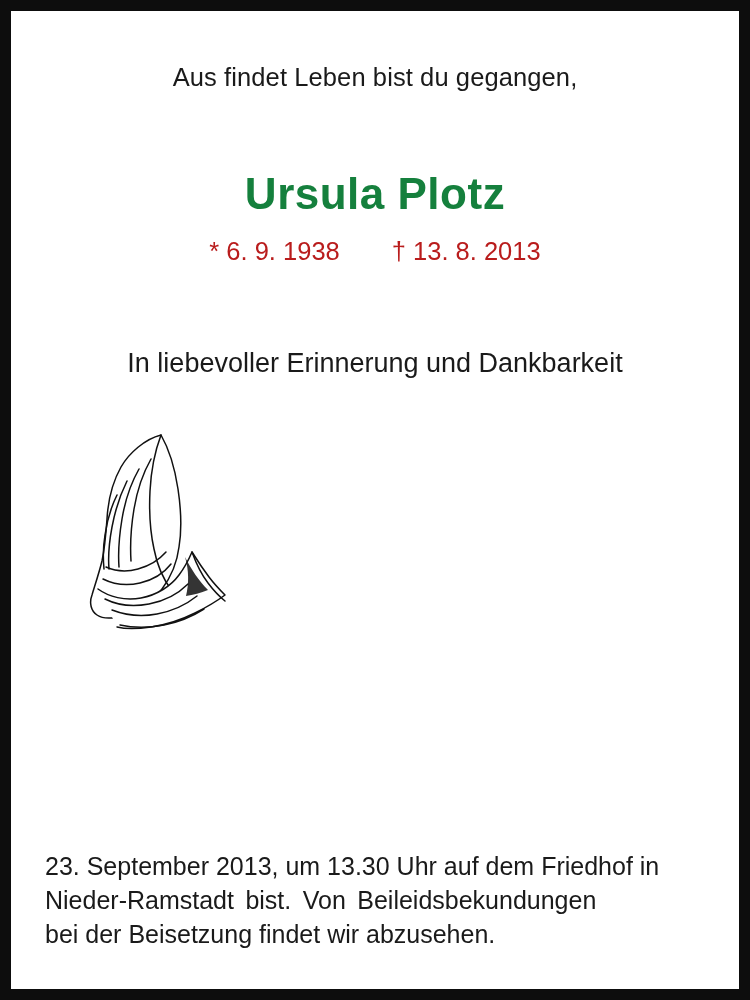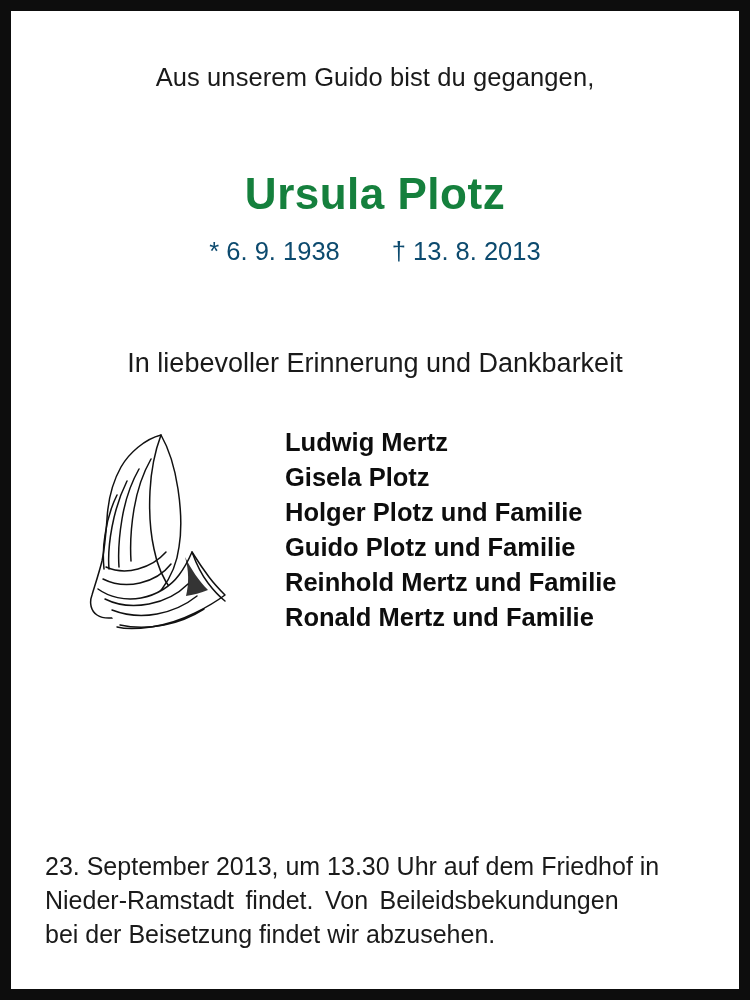--- a/index.html
+++ b/index.html
@@ -46,21 +46,21 @@
     font-size: 44px;
     font-weight: bold;
     letter-spacing: 0.5px;
     color: #15803d;
     margin-top: 76px;
     line-height: 1.05;
   }
   .dates {
     text-align: center;
     font-size: 25.5px;
-    color: #0c4a6e;
+    color: #b91c1c;
     margin-top: 20px;
   }
   .dates .birth {
     margin-right: 52px;
     white-space: nowrap;
   }
   .dates .death {
     white-space: nowrap;
   }
   .memorial {
@@ -113,21 +113,21 @@
     word-spacing: 4.5px;
   }
 </style>
 </head>
 <body>
 
 <div class="obituary-frame">
   <div class="inner">
 
     <div class="verse">
-      <div>Aus unserem Guido bist du gegangen,</div>
+      <div>Aus findet Leben bist du gegangen,</div>
     </div>
 
     <div class="name">Ursula Plotz</div>
 
     <div class="dates">
       <span class="birth">* 6. 9. 1938</span><span class="death">† 13. 8. 2013</span>
     </div>
 
     <div class="memorial">In liebevoller Erinnerung und Dankbarkeit</div>
 
@@ -160,30 +160,22 @@
             <path d="M40 170 C52 176 68 178 84 175 C100 172 114 164 123 155"></path>
             <path d="M47 181 C60 186 76 188 92 185 C108 182 122 175 132 167"></path>
             <path d="M127 123 C131 134 136 145 143 154 C149 162 155 168 160 172"></path>
             <path d="M55 196 C68 199 84 199 99 196 C114 193 128 187 139 180"></path>
           </g>
           <g fill="#111111">
             <path d="M120 128 C126 140 134 152 143 161 C136 164 128 166 121 167 C124 155 124 141 120 128 Z" opacity="0.85"></path>
           </g>
         </svg>
       </div>
-      <div class="mourners">
-        <div>Ludwig Mertz</div>
-        <div>Gisela Plotz</div>
-        <div>Holger Plotz und Familie</div>
-        <div>Guido Plotz und Familie</div>
-        <div>Reinhold Mertz und Familie</div>
-        <div>Ronald Mertz und Familie</div>
-      </div>
     </div>
 
     <div class="funeral">
       <div>23. September 2013, um 13.30 Uhr auf dem Friedhof in</div>
-      <div class="justified">Nieder-Ramstadt  findet.  Von  Beileidsbekundungen</div>
+      <div class="justified">Nieder-Ramstadt  bist.  Von  Beileidsbekundungen</div>
       <div>bei der Beisetzung findet wir abzusehen.</div>
     </div>
 
   </div>
 </div>
 
 </body></html>

